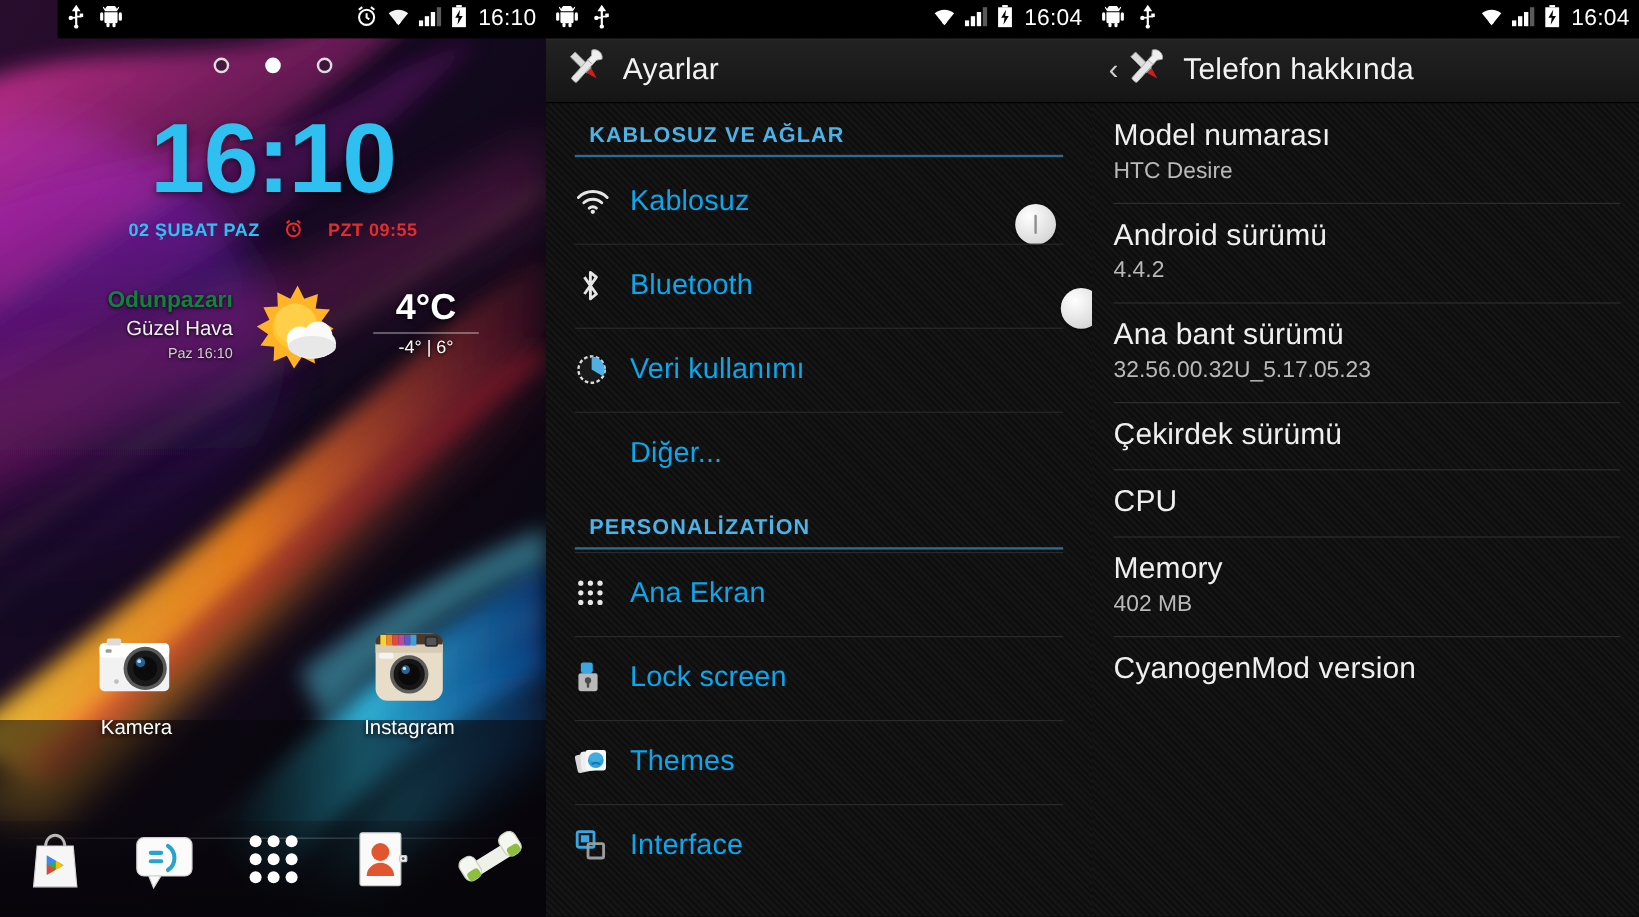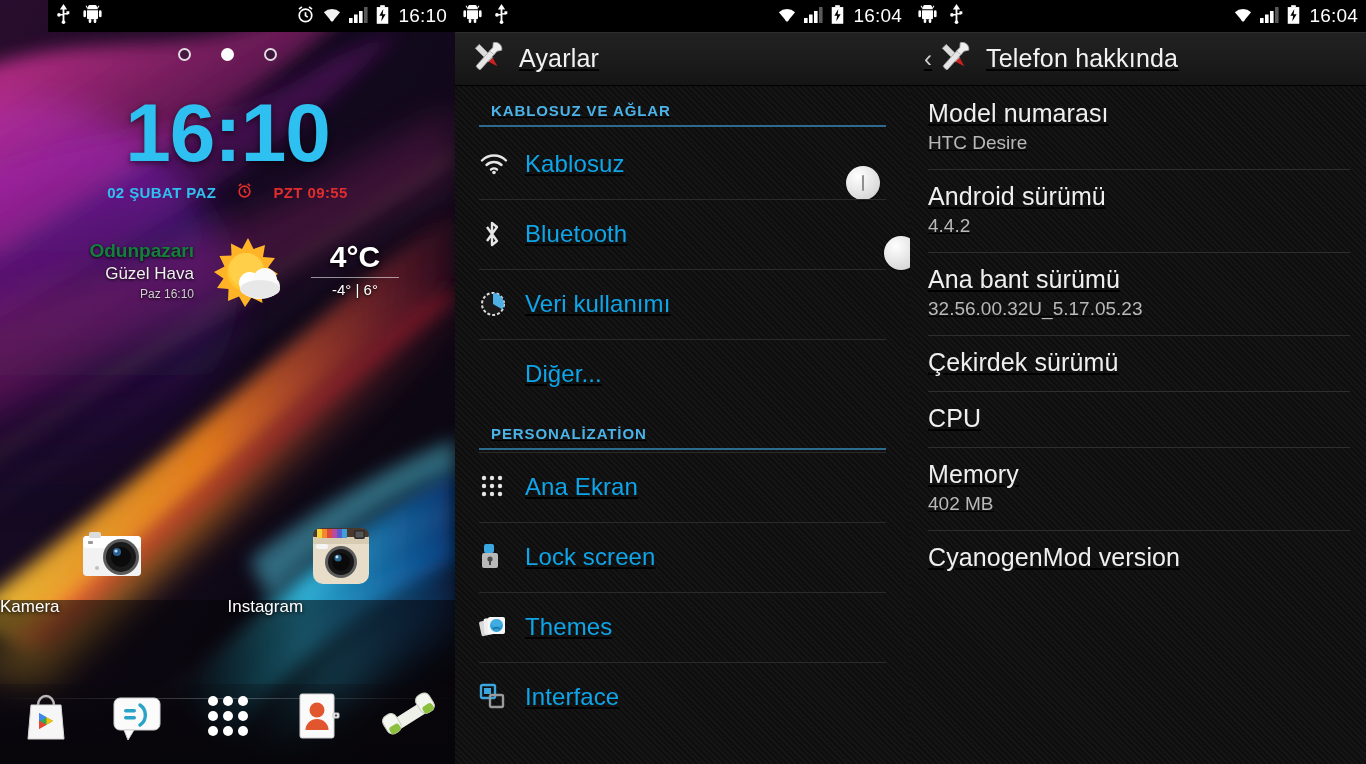--- a/index.html
+++ b/index.html
@@ -45,43 +45,43 @@
   .w-city{color:#15803d;font-size:19px;font-weight:bold;text-shadow:0 1px 3px #000;}
   .w-cond{color:#f0f0f0;font-size:17px;text-shadow:0 1px 3px #000;margin-top:2px;}
   .w-time{color:#cfcfcf;font-size:12px;margin-top:3px;text-shadow:0 1px 3px #000;}
   .w-icon{position:absolute;left:166px;top:-4px;}
   .w-right{position:absolute;right:8px;top:0;text-align:center;width:96px;}
   .w-temp{color:#fff;font-size:30px;text-shadow:0 1px 4px #000;line-height:34px;font-weight:bold;}
   .w-rule{height:1px;background:rgba(255,255,255,.55);margin:3px 4px;}
   .w-lohi{color:#fff;font-size:15px;text-shadow:0 1px 3px #000;}
 
   .appicons{position:absolute;top:525px;left:0;right:0;display:flex;}
-  .appcell{width:50%;text-align:left;}
+  .appcell{width:50%;text-align:center;}
   .appglyph{height:62px;display:flex;align-items:center;justify-content:center;}
   .applabel{margin-top:10px;color:#fff;font-size:17px;text-shadow:0 1px 4px #000;}
 
   .dock{position:absolute;left:0;right:0;bottom:0;height:80px;z-index:12;
         background:linear-gradient(to bottom,rgba(10,8,14,.25),rgba(6,5,9,.9));}
   .dockline{position:absolute;top:14px;left:0;right:0;height:1px;
             background:linear-gradient(to right,rgba(255,255,255,0),rgba(255,255,255,.25),rgba(255,255,255,0));}
   .dockrow{position:absolute;top:-6px;left:0;right:0;height:80px;display:flex;align-items:center;}
   .dockcell{width:20%;display:flex;align-items:center;justify-content:center;}
 
   
   .darkbg{position:absolute;inset:0;background:
       repeating-linear-gradient(45deg,#151515 0 2px,#0e0e0e 2px 4px),#101010;z-index:0;}
-  .sheet{position:relative;z-index:5;height:591px;text-decoration:underline;}
+  .sheet{position:relative;z-index:5;height:591px;}
   .actionbar{height:54px;display:flex;align-items:center;padding:0 14px;box-sizing:border-box;
              background:linear-gradient(to bottom,#222 0%,#1b1b1b 55%,#151515 100%);
              border-bottom:1px solid #000;box-shadow:0 1px 0 rgba(255,255,255,.06) inset;}
   .ab-title{color:#f2f2f2;font-size:25px;margin-left:12px;letter-spacing:.2px;}
   .ab-back{color:#cfcfcf;font-size:24px;margin-right:4px;line-height:1;}
 
   .list{padding:0 24px;box-sizing:border-box;}
-  .sechead{color:#4cb3e8;font-size:15px;font-weight:bold;letter-spacing:.9px;padding:16px 0 6px 12px;}
+  .sechead{color:#4cb3e8;font-size:18px;font-weight:bold;letter-spacing:.9px;padding:16px 0 6px 12px;}
   .sechead-rule{height:2px;background:#2c6a8e;margin-bottom:2px;}
   .row{position:relative;display:flex;align-items:center;height:70px;}
   .row + .row::before,.row.sep::before{content:"";position:absolute;left:0;right:0;top:0;height:1px;background:#2a2a2a;}
   .row-ico{width:46px;display:flex;align-items:center;justify-content:flex-start;}
   .row-label{color:#0ea5e9;font-size:24px;letter-spacing:.1px;}
   .row-label.indent{margin-left:46px;}
   .row-toggle{margin-left:auto;margin-right:4px;}
 
   .toggle{width:100px;height:38px;border-radius:19px;position:relative;box-sizing:border-box;}
   .toggle.on{background:linear-gradient(to bottom,#5ebced,#43a8e0);}

